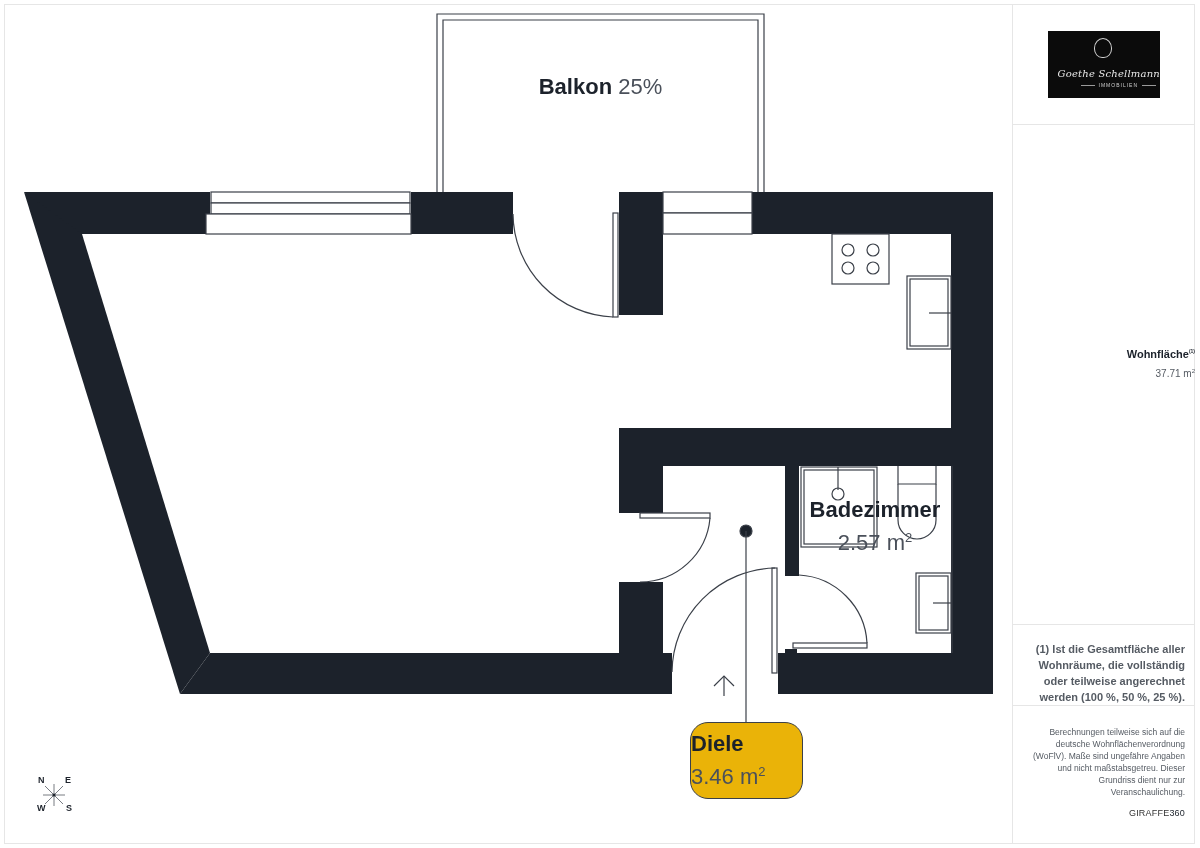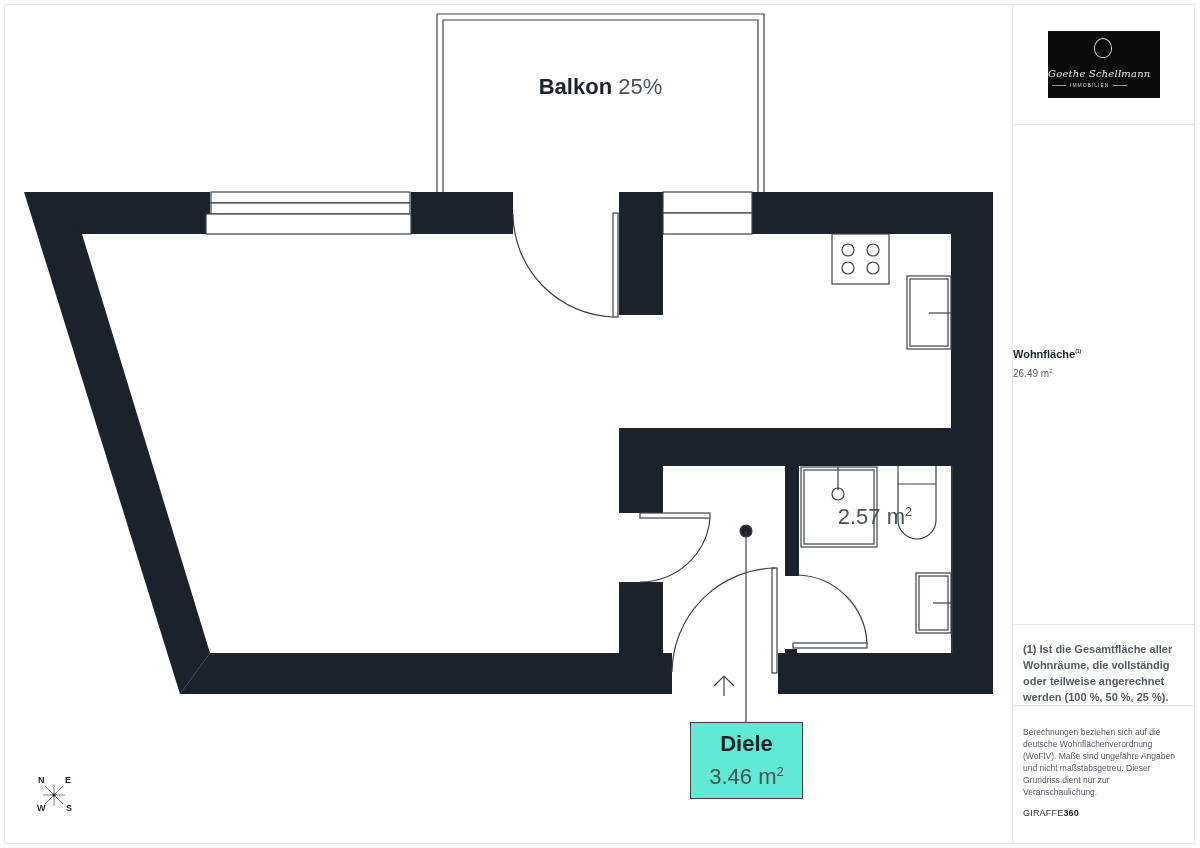--- a/index.html
+++ b/index.html
@@ -1,43 +1,43 @@
 <!DOCTYPE html>
 <html><head>
 <meta charset="utf-8">
 <style>
   html, body { margin: 0; padding: 0; background: #ffffff; }
   body { width: 1200px; height: 848px; position: relative; overflow: hidden; font-family: "Liberation Sans", sans-serif; }
   .frame { position: absolute; left: 4px; top: 4px; width: 1191px; height: 840px; border: 1px solid #e6e6e6; box-sizing: border-box; }
   .plan { position: absolute; left: 0; top: 0; width: 1012px; height: 695px; }
   .plan svg { position: absolute; left: 0; top: 0; }
   .panel { position: absolute; left: 1012px; top: 4px; width: 183px; height: 840px; border-left: 1px solid #e6e6e6; box-sizing: border-box; }
-  .cell { position: absolute; left: 0; width: 100%; box-sizing: border-box; border-bottom: 1px solid #e6e6e6; text-align: left; }
+  .cell { position: absolute; left: 0; width: 100%; box-sizing: border-box; border-bottom: 1px solid #e6e6e6; text-align: right; }
   .logo-cell { top: 0; height: 121px; }
   .logo { position: absolute; left: 35px; top: 27px; width: 112px; height: 67px; background: #0b0b0b; }
   .logo .mane { position: absolute; left: 46px; top: 7px; width: 18px; height: 20px; border: 1px solid #cfcfcf; border-radius: 50% 50% 45% 45%; box-sizing: border-box; }
   .logo .script { position: absolute; left: 0; width: 100%; top: 37px; color: #e8e8e8; font-family: "DejaVu Serif", serif; font-style: italic; font-size: 10px; letter-spacing: 0.2px; }
   .logo .sub { position: absolute; left: 0; width: 100%; top: 51px; color: #cfcfcf; font-size: 5px; letter-spacing: 1px; }
   .logo .sub::before, .logo .sub::after { content: ""; display: inline-block; width: 14px; height: 1px; background: #9a9a9a; vertical-align: middle; margin: 0 4px; }
   .area-cell { top: 121px; height: 500px; }
   .area-title { position: absolute; top: 223px; left: 0; width: 100%; font-size: 11px; font-weight: bold; color: #1c222b; }
   .area-title sup { font-size: 5px; }
   .area-value { position: absolute; top: 243px; left: 0; width: 100%; font-size: 10px; color: #555b63; }
   .note-cell { top: 621px; height: 81px; }
   .note-text { padding: 16px 10px 0; font-size: 11px; line-height: 16px; color: #555b63; font-weight: bold; }
   .calc-cell { top: 702px; height: 138px; border-bottom: none; }
   .calc-text { padding: 20px 10px 0; font-size: 8.5px; line-height: 12px; color: #555b63; }
   .brand { margin-top: 9px; font-size: 9px; color: #333; letter-spacing: 0.2px; }
-  .brand b { font-weight: bold; color: #1c222b; }
+  .brand b { font-weight: normal; color: #1c222b; }
   .room-label { position: absolute; text-align: center; white-space: nowrap; }
   .room-name { font-weight: bold; color: #1c222b; font-size: 22px; line-height: 26px; }
   .room-pct { font-weight: normal; color: #4a505a; }
   .room-area { color: #4a505a; font-size: 22px; line-height: 30px; }
   .room-area sup { font-size: 13px; }
-  .diele-box { position: absolute; left: 690px; top: 722px; width: 113px; height: 77px; border: 1.5px solid #3b4049; border-radius: 0; box-sizing: border-box; background: #5eead4; text-align: center; }
+  .diele-box { position: absolute; left: 690px; top: 722px; width: 113px; height: 77px; border: 1.5px solid #3b4049; border-radius: 18px; box-sizing: border-box; background: #eab308; text-align: left; }
   .diele-box .room-name { margin-top: 8px; }
   .compass { position: absolute; left: 36px; top: 775px; width: 38px; height: 40px; }
   .compass span { position: absolute; font-size: 9px; font-weight: bold; color: #1c222b; }
 </style>
 </head>
 <body>
 
 <div class="frame"></div>
 
 <div class="plan">
@@ -153,20 +153,21 @@
 
   <div class="room-label" style="left:437px; top:74px; width:327px;">
     <div class="room-name">
       <span>Balkon</span>
       <span class="room-pct">25%</span>
     </div>
   </div>
 
 
   <div class="room-label" style="left:790px; top:497px; width:170px;">
+    <div class="room-name">Badezimmer</div>
     <div class="room-area"><span>2.57 m</span><sup>2</sup></div>
   </div>
 
   <div class="diele-box">
     <div class="room-name">Diele</div>
     <div class="room-area"><span>3.46 m</span><sup>2</sup></div>
   </div>
 
   <div class="compass">
     <span style="left:2px; top:0;">N</span>
@@ -192,27 +193,27 @@
       <div class="script">Goethe Schellmann</div>
       <div class="sub">IMMOBILIEN</div>
     </div>
   </div>
 
   <div class="cell area-cell">
     <div class="area-title">
       <span>Wohnfläche</span><sup>(1)</sup>
     </div>
     <div class="area-value">
-      <span>26.49 m</span><sup style="font-size:6px;">2</sup>
+      <span>37.71 m</span><sup style="font-size:6px;">2</sup>
     </div>
   </div>
 
   <div class="cell note-cell">
     <div class="note-text">(1) Ist die Gesamtfläche aller Wohnräume, die vollständig oder teilweise angerechnet werden (100 %, 50 %, 25 %).</div>
   </div>
 
   <div class="cell calc-cell">
     <div class="calc-text">
-      <div>Berechnungen beziehen sich auf die deutsche Wohnflächenverordnung (WoFlV). Maße sind ungefähre Angaben und nicht maßstabsgetreu. Dieser Grundriss dient nur zur Veranschaulichung.</div>
+      <div>Berechnungen teilweise sich auf die deutsche Wohnflächenverordnung (WoFlV). Maße sind ungefähre Angaben und nicht maßstabsgetreu. Dieser Grundriss dient nur zur Veranschaulichung.</div>
       <div class="brand"><span>GIRAFFE</span><b>360</b></div>
     </div>
   </div>
 </div>
 
 </body></html>

